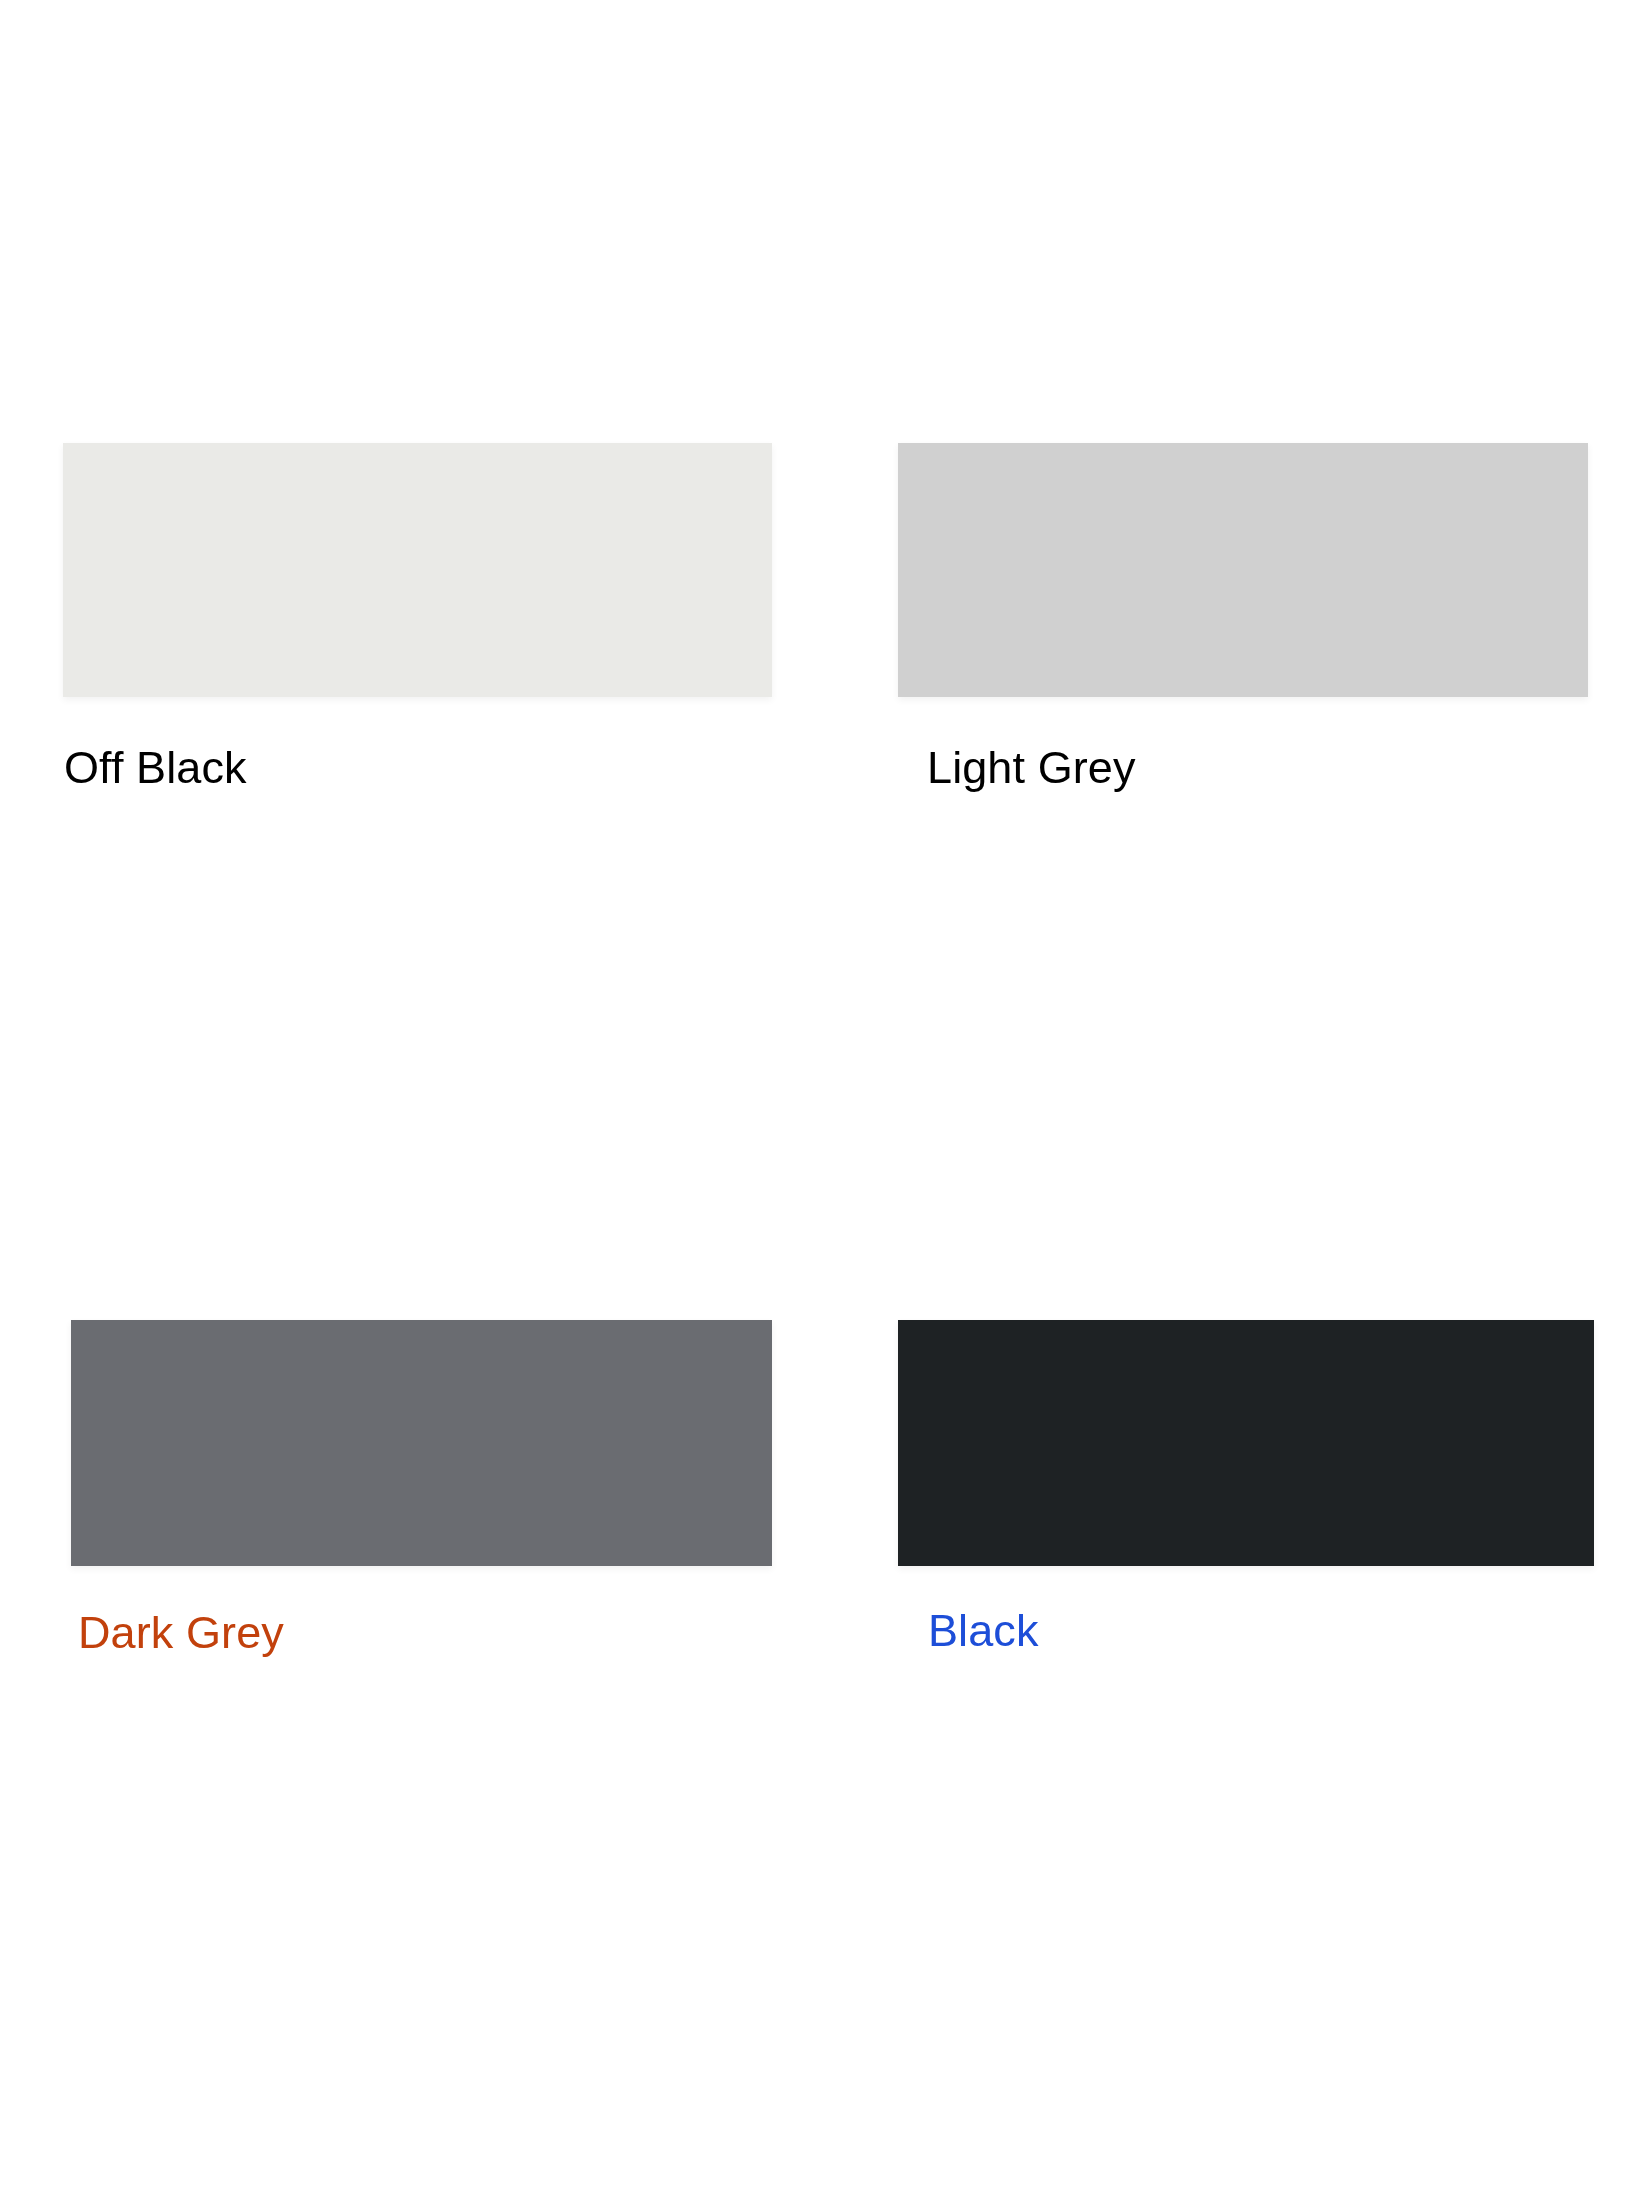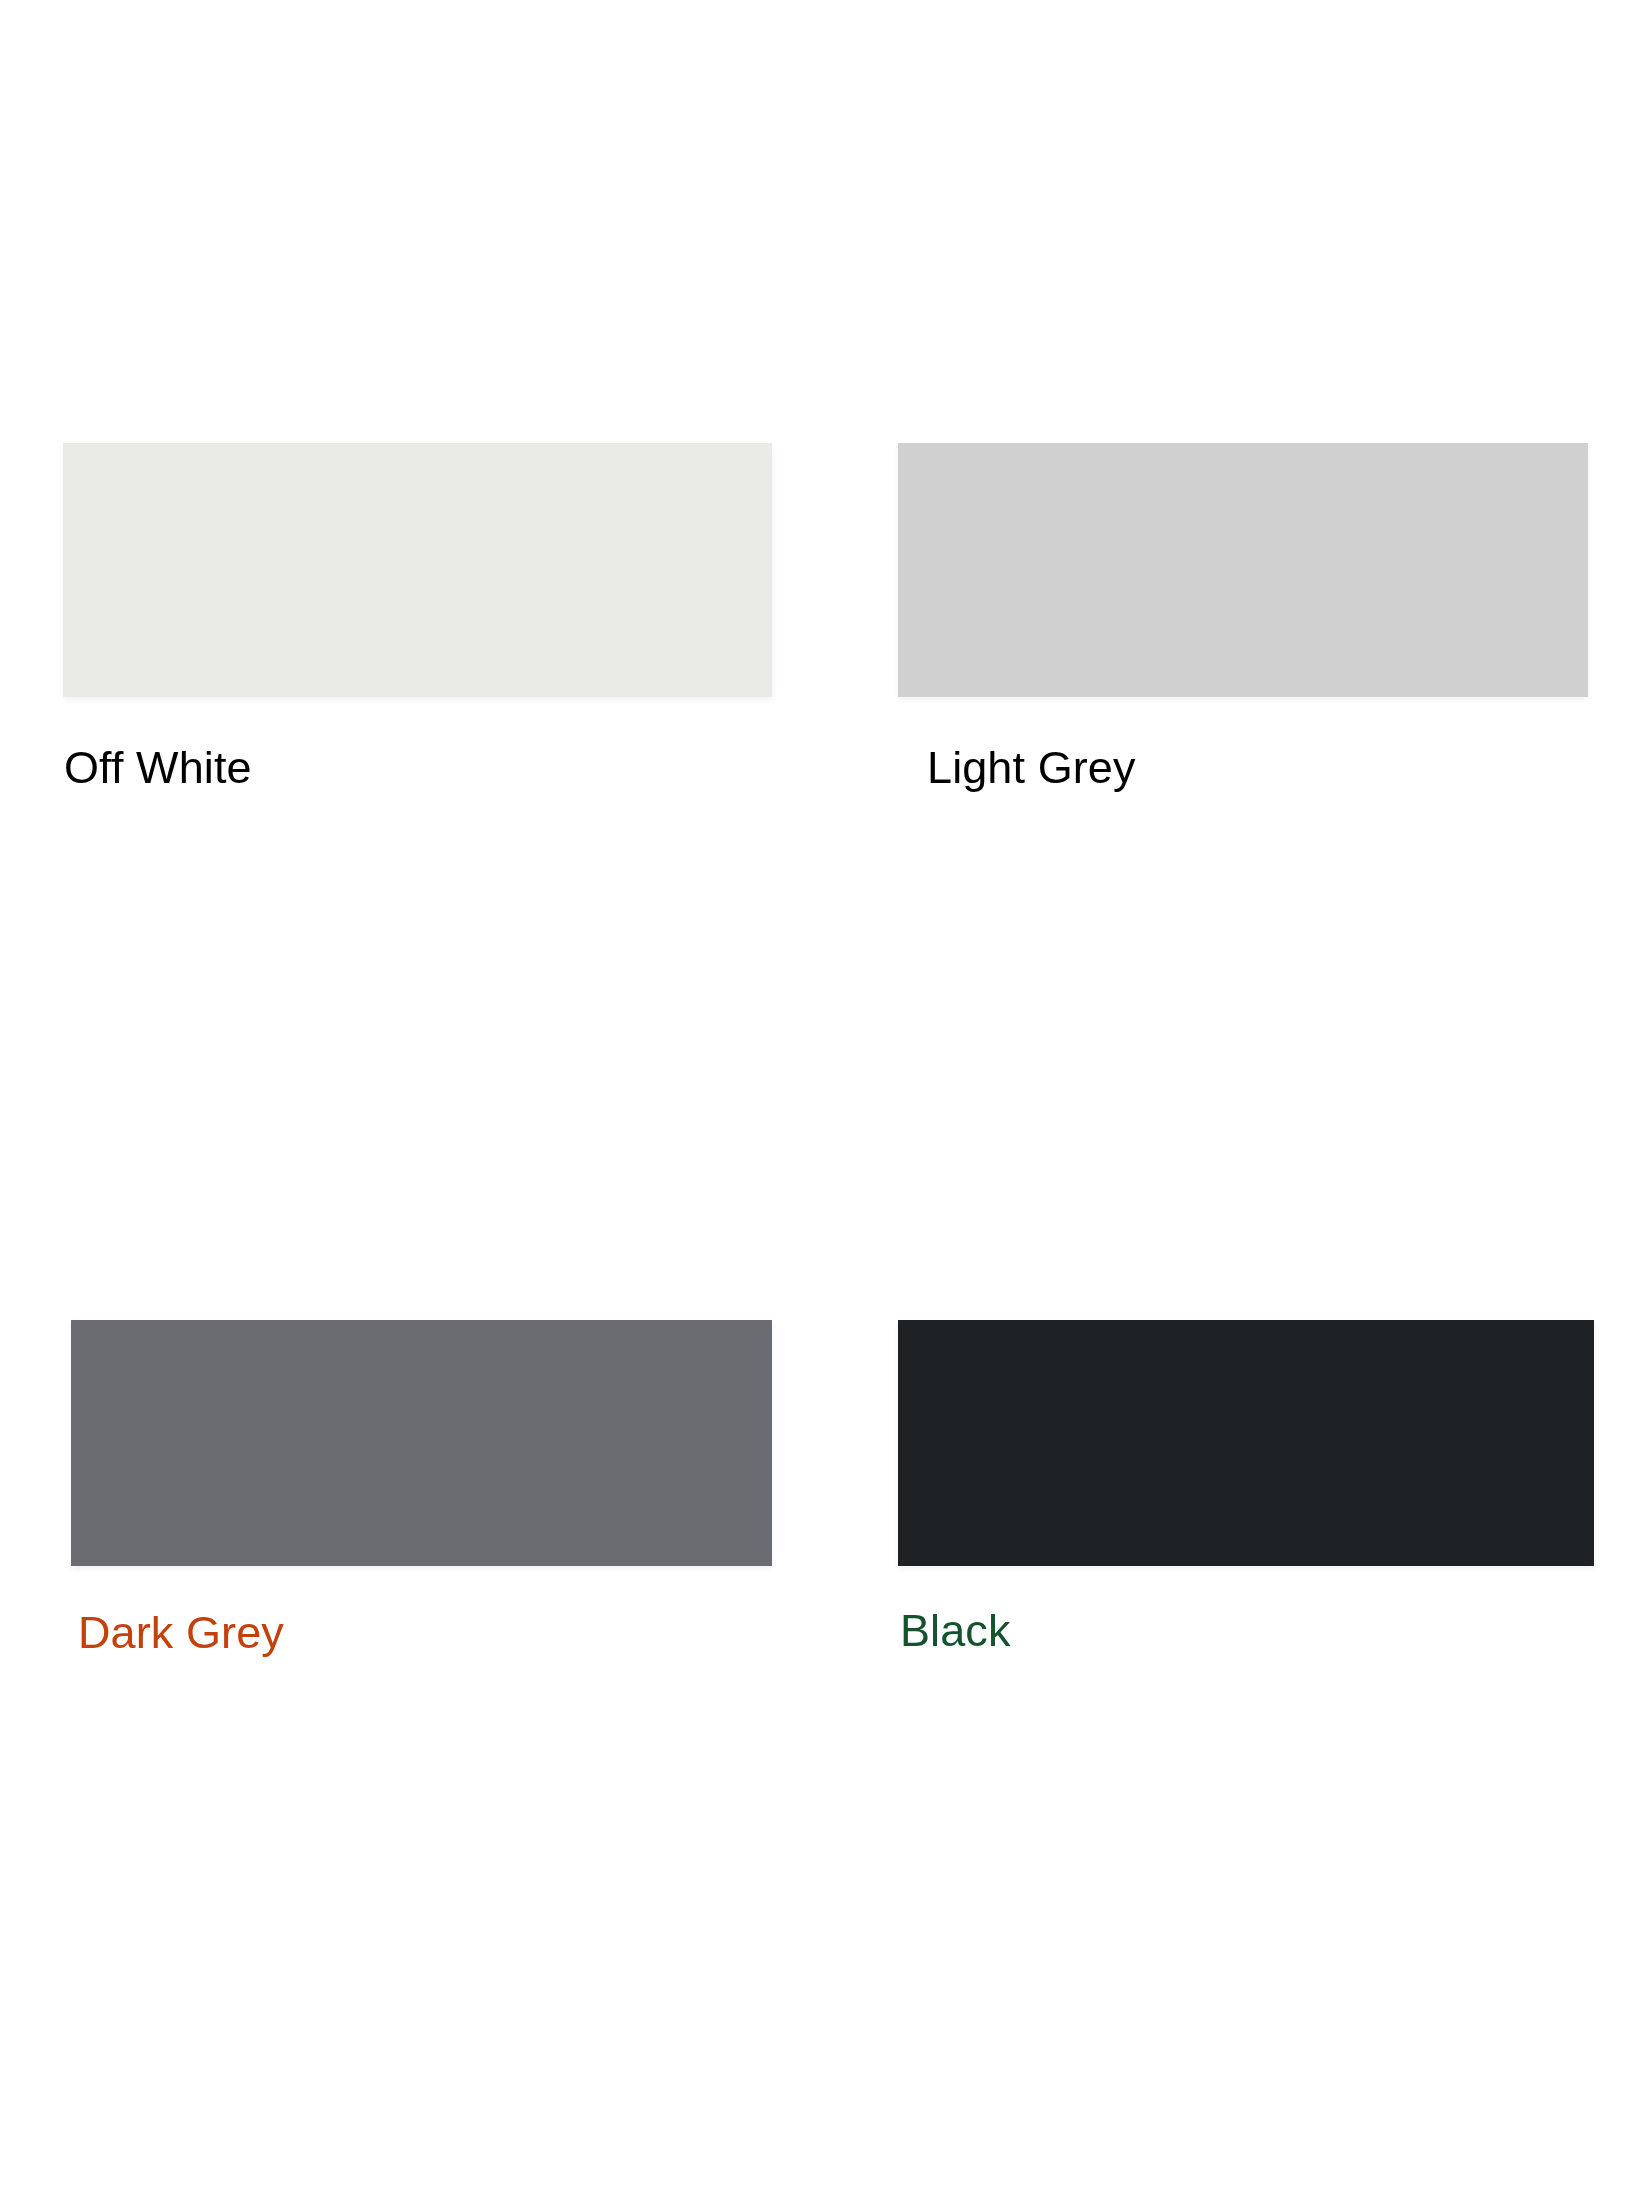--- a/index.html
+++ b/index.html
@@ -97,31 +97,31 @@
     left: 2px;
   }
 </style>
 </head>
 <body style="background-color: rgb(255, 255, 255);">
 
 <div id="palette-page" style="background-color: rgb(255, 255, 255);">
 
   <div class="swatch-item" id="swatch-off-white">
     <span class="swatch-chip" style="background-color: rgb(234, 234, 231);"></span>
-    <span class="swatch-label" style="color: rgb(0, 0, 0);">Off White</span>
+    <span class="swatch-label" style="color: rgb(0, 0, 0);">Off Black</span>
   </div>
 
   <div class="swatch-item" id="swatch-light-grey">
     <span class="swatch-chip" style="background-color: rgb(208, 208, 208);"></span>
     <span class="swatch-label" style="color: rgb(0, 0, 0);">Light Grey</span>
   </div>
 
   <div class="swatch-item" id="swatch-dark-grey">
     <span class="swatch-chip" style="background-color: rgb(106, 108, 113);"></span>
     <span class="swatch-label" style="color: #c2410c;">Dark Grey</span>
   </div>
 
   <div class="swatch-item" id="swatch-black">
     <span class="swatch-chip" style="background-color: rgb(30, 34, 36);"></span>
-    <span class="swatch-label" style="color: #14532d;">Black</span>
+    <span class="swatch-label" style="color: #1d4ed8; margin-left: 28px;">Black</span>
   </div>
 
 </div>
 
 </body></html>

